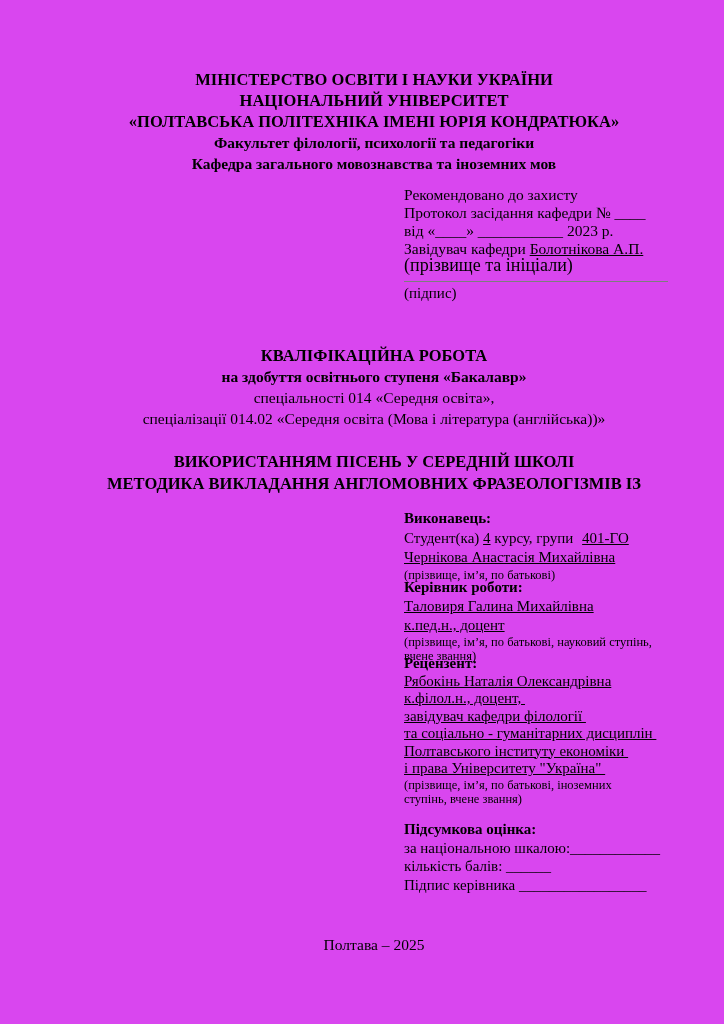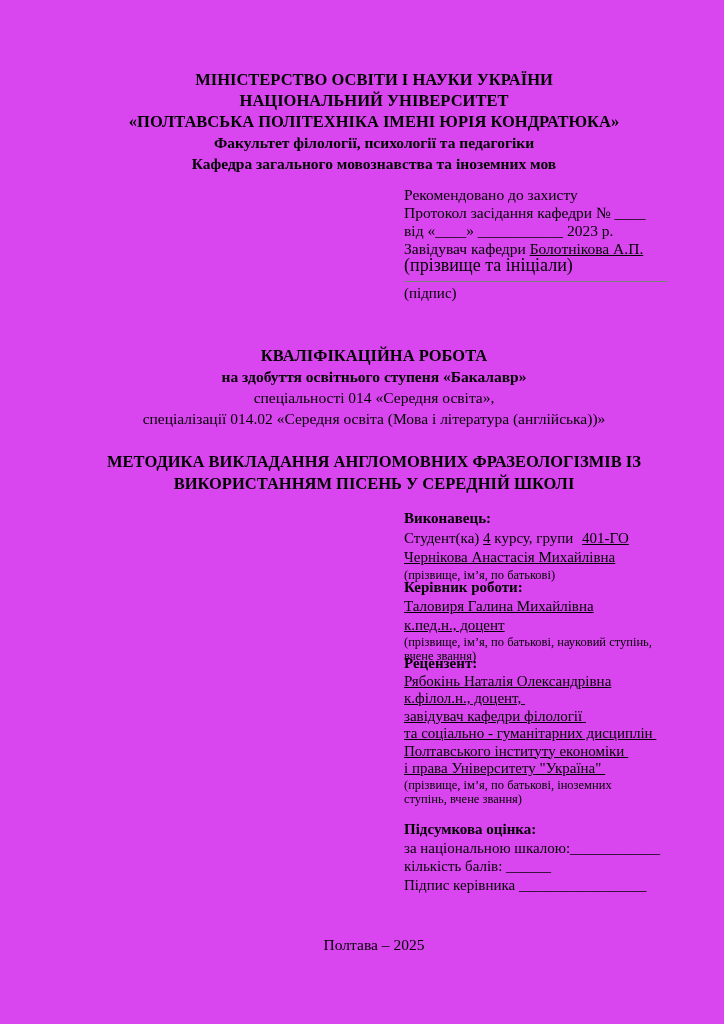--- a/index.html
+++ b/index.html
@@ -76,22 +76,22 @@
   </div>
 
   <div class="abs degree-block centered">
     <div class="dl1">КВАЛІФІКАЦІЙНА РОБОТА</div>
     <div class="dl2">на здобуття освітнього ступеня «Бакалавр»</div>
     <div class="dl">спеціальності 014 «Середня освіта»,</div>
     <div class="dl">спеціалізації 014.02 «Середня освіта (Мова і література (англійська))»</div>
   </div>
 
   <div class="abs title-block centered">
+    <div class="tl">ВИКОРИСТАННЯМ ПІСЕНЬ У СЕРЕДНІЙ ШКОЛІ</div>
     <div class="tl">МЕТОДИКА ВИКЛАДАННЯ АНГЛОМОВНИХ ФРАЗЕОЛОГІЗМІВ ІЗ</div>
-    <div class="tl">ВИКОРИСТАННЯМ ПІСЕНЬ У СЕРЕДНІЙ ШКОЛІ</div>
   </div>
 
   <div class="abs rc executor-block">
     <div class="line bold">Виконавець:</div>
     <div class="line"><span>Студент(ка) </span><span class="u">4</span><span> курсу, групи </span><span class="u gap-left">401-ГО</span></div>
     <div class="line u">Чернікова Анастасія Михайлівна</div>
     <div class="note">(прізвище, ім’я, по батькові)</div>
   </div>
 
   <div class="abs rc supervisor-block">

